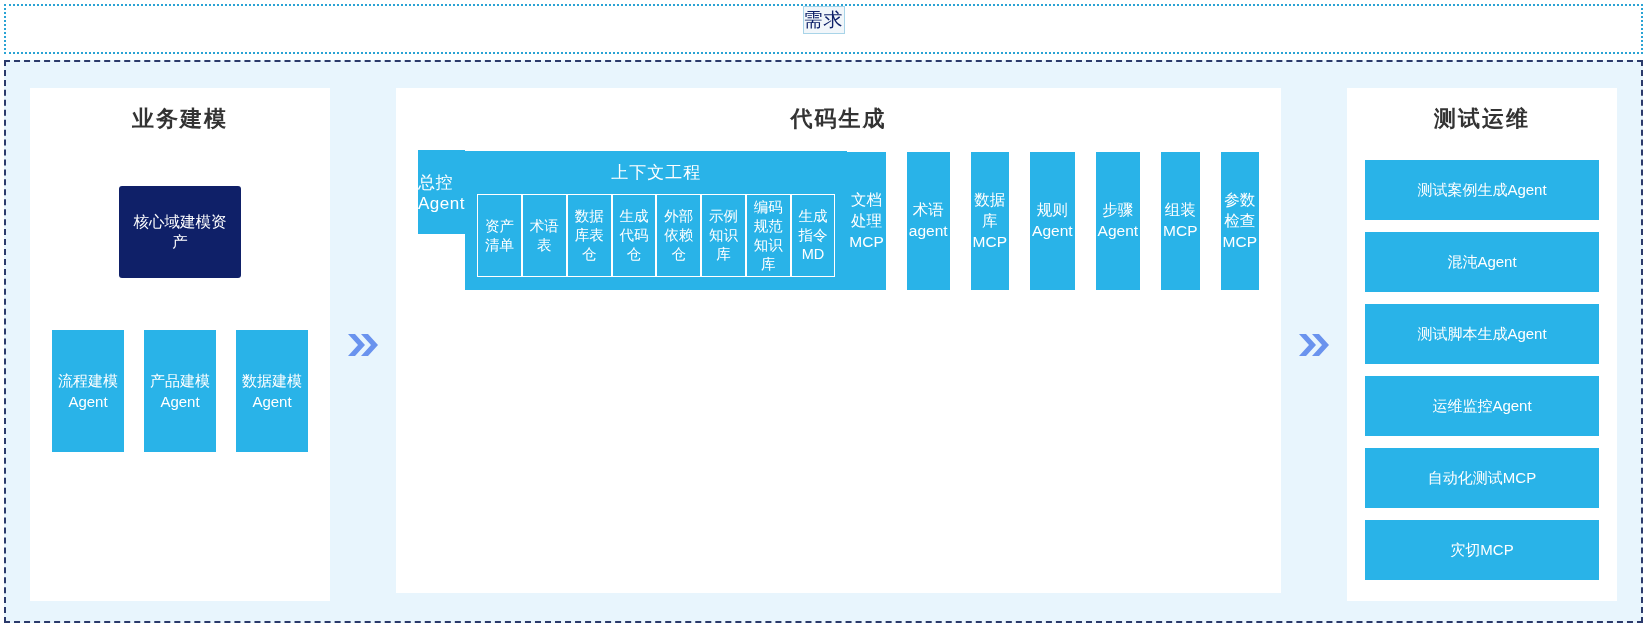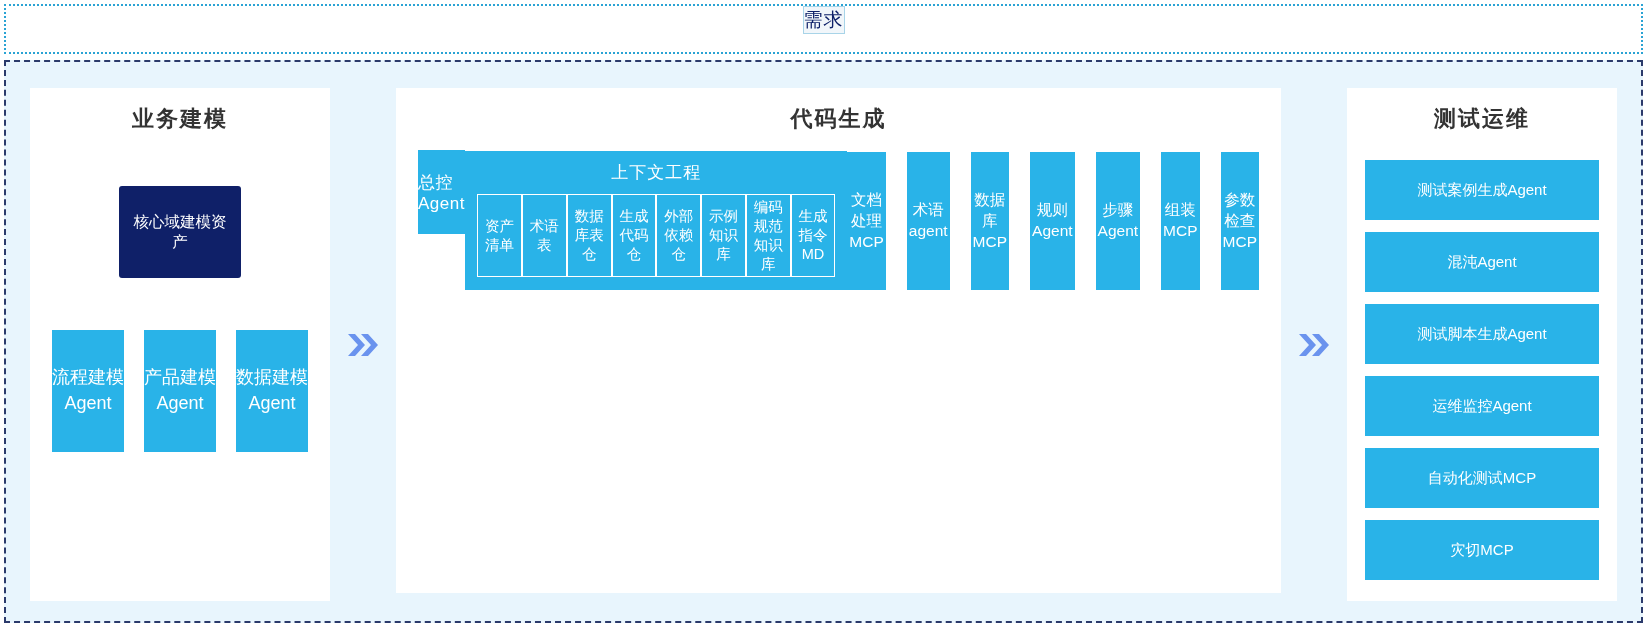--- a/index.html
+++ b/index.html
@@ -123,21 +123,21 @@
     display: flex;
     gap: 20px;
     margin-top: 52px;
     justify-content: center;
   }
   .agent-tall {
     width: 72px;
     height: 122px;
     background: #29b3e8;
     color: #ffffff;
-    font-size: 18px;
+    font-size: 15px;
     line-height: 1.42;
     text-align: center;
     display: flex;
     align-items: center;
     justify-content: center;
   }
 
   
   .center-body {
     width: 100%;

